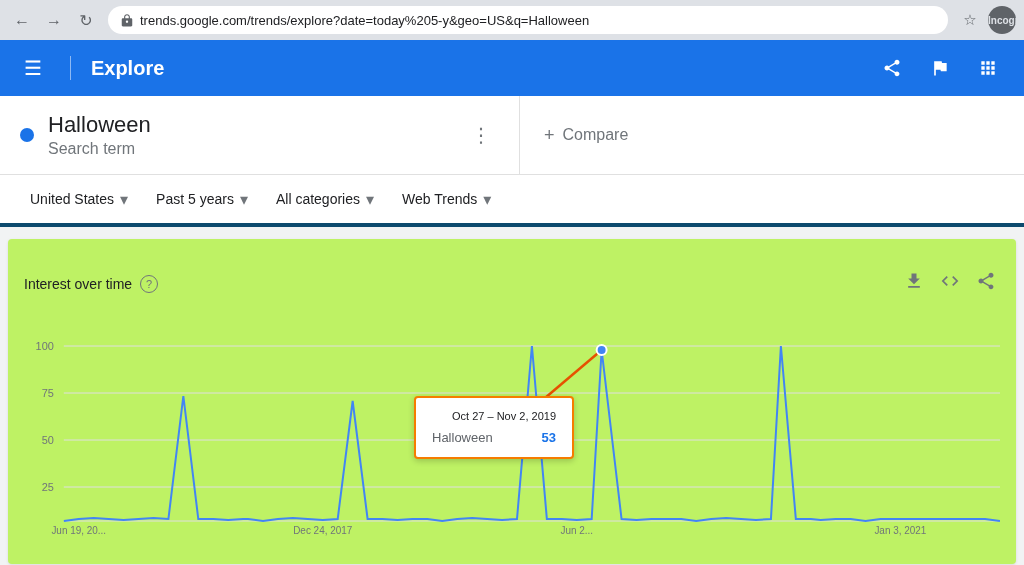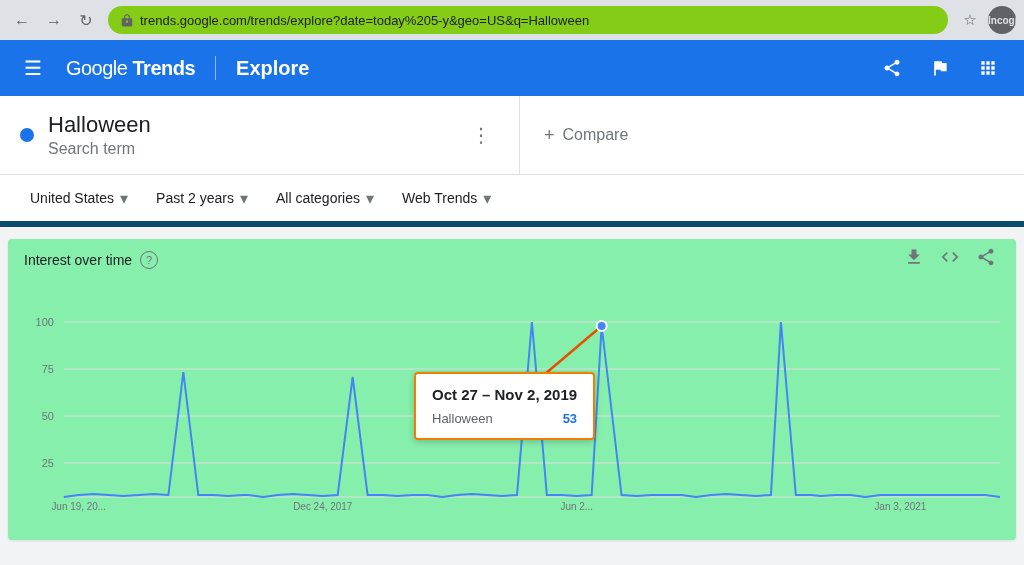--- a/index.html
+++ b/index.html
@@ -20,21 +20,21 @@
       border-radius: 50%;
       background: none;
       border: none;
       cursor: pointer;
       display: flex; align-items: center; justify-content: center;
       color: #5f6368;
       font-size: 16px;
     }
     .address-bar {
       flex: 1;
-      background: #84cc16;
+      background: #ffffff;
       border-radius: 20px;
       height: 28px;
       display: flex;
       align-items: center;
       padding: 0 12px;
       font-size: 13px;
       color: #202124;
       gap: 6px;
     }
     .address-text { flex: 1; color: #202124; font-size: 13px; }
@@ -151,21 +151,21 @@
       font-size: 16px;
     }
     .compare-plus {
       font-size: 18px;
       color: #70757a;
     }
 
     
     .filter-bar {
       background: white;
-      border-bottom: 6px solid #0c4a6e;
+      border-bottom: 4px solid #0c4a6e;
       display: flex;
       align-items: center;
       padding: 0 20px;
       height: 52px;
       gap: 8px;
     }
     .filter-btn {
       display: flex;
       align-items: center;
       gap: 6px;
@@ -174,24 +174,24 @@
       cursor: pointer;
       font-size: 14px;
       color: #202124;
       border: none;
       background: none;
     }
     .filter-chevron { font-size: 16px; color: #70757a; }
 
     
     .chart-section {
-      background: #86efac;
+      background: #bef264;
       margin: 12px 8px;
       border-radius: 4px;
-      padding: 4px 16px 8px;
+      padding: 28px 16px 8px;
       box-shadow: 0 1px 3px rgba(0,0,0,0.1);
     }
     .chart-header {
       display: flex;
       align-items: center;
       justify-content: space-between;
       margin-bottom: 12px;
     }
     .chart-title-row {
       display: flex;
@@ -236,24 +236,24 @@
       border-radius: 4px;
       padding: 12px 16px;
       font-size: 13px;
       box-shadow: 0 2px 6px rgba(0,0,0,0.2);
       left: 390px;
       top: 60px;
       min-width: 160px;
       z-index: 10;
     }
     .tooltip-date {
-      font-weight: 700;
+      font-weight: 400;
       color: #202124;
       margin-bottom: 8px;
-      font-size: 15px;
+      font-size: 11px;
       text-align: right;
     }
     .tooltip-row {
       display: flex;
       align-items: center;
       justify-content: space-between;
       gap: 20px;
     }
     .tooltip-term { color: #5f6368; font-size: 13px; }
     .tooltip-value { color: #1a73e8; font-weight: 600; font-size: 13px; }
@@ -276,23 +276,20 @@
   <div class="browser-actions">
     <button class="browser-action-btn">☆</button>
     <div class="incognito-btn">
       <span class="incognito-text">Incognito</span>
     </div>
   </div>
 </div>
 
 <div class="gt-header">
   <div class="gt-menu-btn">☰</div>
-  <div class="gt-logo">
-    Google <span>Trends</span>
-  </div>
   <div class="gt-divider-v"></div>
   <div class="gt-explore">Explore</div>
   <div class="gt-header-spacer"></div>
   <div class="gt-header-icons">
     <div class="gt-icon-btn">
       <svg width="20" height="20" viewBox="0 0 24 24" fill="white">
           <path d="M18 16.08c-.76 0-1.44.3-1.96.77L8.91 12.7c.05-.23.09-.46.09-.7s-.04-.47-.09-.7l7.05-4.11c.54.5 1.25.81 2.04.81 1.66 0 3-1.34 3-3s-1.34-3-3-3-3 1.34-3 3c0 .24.04.47.09.7L8.04 9.81C7.5 9.31 6.79 9 6 9c-1.66 0-3 1.34-3 3s1.34 3 3 3c.79 0 1.5-.31 2.04-.81l7.12 4.16c-.05.21-.08.43-.08.65 0 1.61 1.31 2.92 2.92 2.92 1.61 0 2.92-1.31 2.92-2.92s-1.31-2.92-2.92-2.92z"></path>
         </svg>
     </div>
     <div class="gt-icon-btn">
@@ -322,21 +319,21 @@
     <span>Compare</span>
   </div>
 </div>
 
 <div class="filter-bar">
   <button class="filter-btn">
     <span>United States</span>
     <span class="filter-chevron">▾</span>
   </button>
   <button class="filter-btn">
-    <span>Past 2 years</span>
+    <span>Past 5 years</span>
     <span class="filter-chevron">▾</span>
   </button>
   <button class="filter-btn">
     <span>All categories</span>
     <span class="filter-chevron">▾</span>
   </button>
   <button class="filter-btn">
     <span>Web Trends</span>
     <span class="filter-chevron">▾</span>
   </button>

